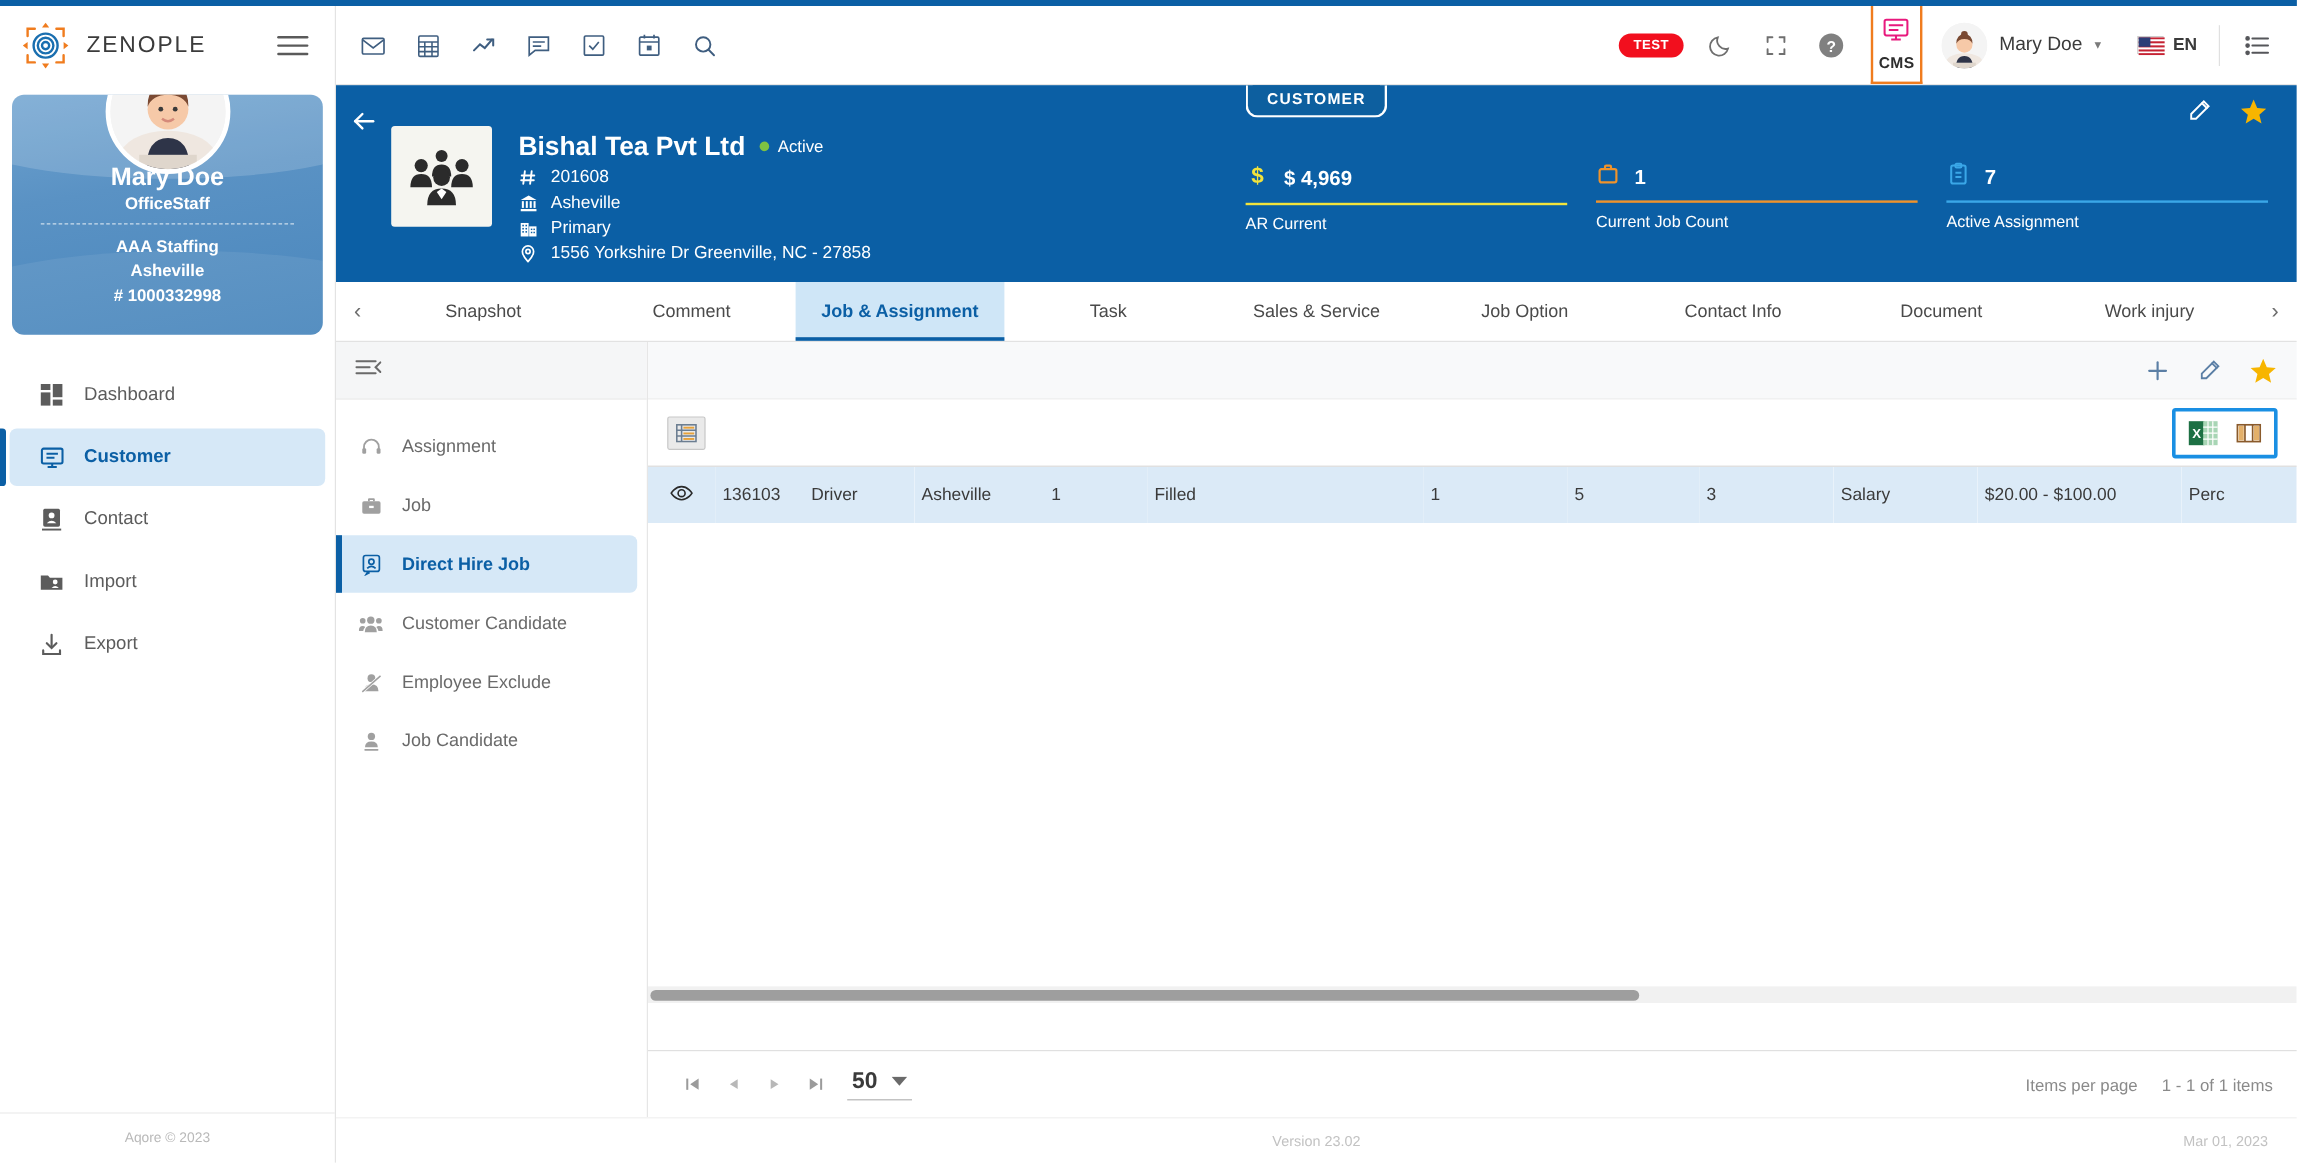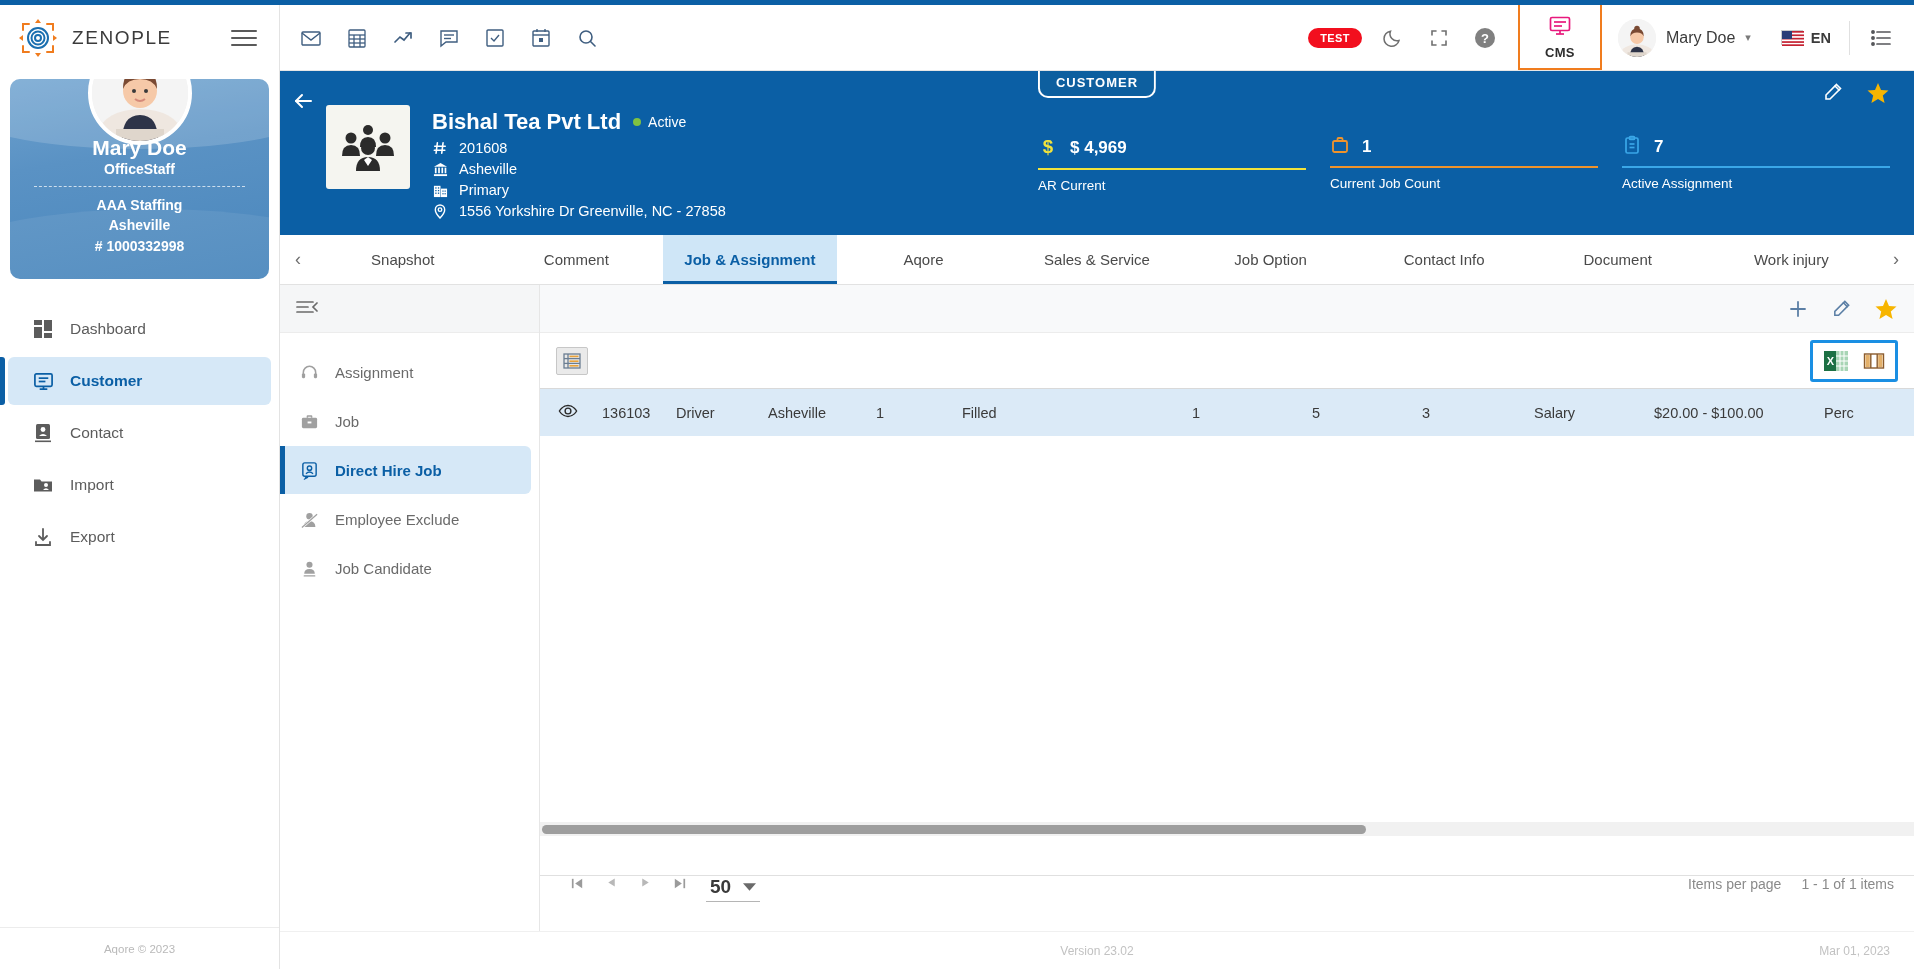--- a/index.html
+++ b/index.html
@@ -115,21 +115,21 @@
   .tb-icons { display: flex; align-items: center; gap: 20px; }
   .tb-ic { width: 26px; height: 26px; display:flex; align-items:center; justify-content:center; cursor:pointer; }
   .tb-spacer { flex: 1; }
   .tb-right { display: flex; align-items: center; height: 100%; }
   .badge-test {
     background: #f20f1e; color: #fff; font-size: 11px; font-weight: 700;
     border-radius: 12px; padding: 4px 12px; letter-spacing: .4px; margin-right: 18px;
   }
   .tb-right .tb-ic { margin-right: 20px; }
   .cms-btn {
-    width: 84px; height: 100%;
+    width: 43px; height: 100%;
     border: 2px solid #f07c1e; border-top: none;
     display: flex; flex-direction: column; align-items: center; justify-content: center;
     gap: 3px; cursor: pointer; margin-right: 16px;
   }
   .cms-label { font-size: 13px; font-weight: 700; color: #2e2e2e; letter-spacing: .3px; }
   .user-chip { display: flex; align-items: center; gap: 10px; cursor: pointer; margin-right: 12px; }
   .avatar-sm {
     width: 38px; height: 38px; border-radius: 50%; background: #f2f2f2;
     overflow:hidden; flex: 0 0 38px;
   }
@@ -274,21 +274,21 @@
     height: 14px; background: #f1f1f1;
   }
   .hscroll .thumb {
     height: 9px; margin-top: 3px; margin-left: 2px;
     width: 60%; background: #9e9e9e; border-radius: 5px;
   }
 
   .pager {
     height: 56px; flex: 0 0 56px; background: #fff;
     border-top: 1px solid #e0e0e0;
-    display: flex; align-items: flex-start; padding: 0 20px; margin-top: 39px;
+    display: flex; align-items: center; padding: 0 20px; margin-top: 39px;
   }
   .pg-btn { width: 34px; display: flex; align-items: center; justify-content: center; color: #9b9b9b; cursor: pointer; }
   .pg-size {
     margin-left: 10px; display: flex; align-items: center; gap: 12px;
     border-bottom: 1px solid #b5b5b5; padding: 0 4px 3px 4px; cursor: pointer;
   }
   .pg-size-val { font-size: 19px; color: #3a3a3a; font-weight: 600; }
   .pg-right { margin-left: auto; display: flex; align-items: center; gap: 20px; font-size: 14px; color: #8a8a8a; }
 
   
@@ -717,21 +717,21 @@
         <div class="tab">
             <span>Snapshot</span>
           </div>
         <div class="tab">
             <span>Comment</span>
           </div>
         <div class="tab active">
             <span>Job &amp; Assignment</span>
           </div>
         <div class="tab">
-            <span>Aqore</span>
+            <span>Task</span>
           </div>
         <div class="tab">
             <span>Sales &amp; Service</span>
           </div>
         <div class="tab">
             <span>Job Option</span>
           </div>
         <div class="tab">
             <span>Contact Info</span>
           </div>
@@ -782,20 +782,33 @@
           <div class="sub-item active">
             <span class="si">
               <svg width="19" height="19" viewBox="0 0 20 20" fill="none" stroke="#0b5fa5" stroke-width="1.5">
                 <rect x="3" y="2" width="14" height="14" rx="2"></rect>
                 <circle cx="10" cy="7.5" r="2.3"></circle>
                 <path d="M6.3 13.4 q3.7 -3.6 7.4 0"></path>
                 <path d="M7 16 l-1.5 2.5 L8.5 17"></path>
               </svg>
             </span>
             <span>Direct Hire Job</span>
+          </div>
+          <div class="sub-item">
+            <span class="si">
+              <svg width="20" height="19" viewBox="0 0 22 20" fill="#a0a0a0">
+                <circle cx="11" cy="7" r="3.4"></circle>
+                  <path d="M5.5 18 q0 -6 5.5 -6 q5.5 0 5.5 6 z"></path>
+                <circle cx="3.6" cy="7.6" r="2.6"></circle>
+                  <path d="M0 17 q0 -4.6 3.6 -4.6 q1.4 0 2.3 .8 q-1.6 1.6 -1.9 3.8 z"></path>
+                <circle cx="18.4" cy="7.6" r="2.6"></circle>
+                  <path d="M22 17 q0 -4.6 -3.6 -4.6 q-1.4 0 -2.3 .8 q1.6 1.6 1.9 3.8 z"></path>
+              </svg>
+            </span>
+            <span>Customer Candidate</span>
           </div>
           <div class="sub-item">
             <span class="si">
               <svg width="19" height="19" viewBox="0 0 20 20">
                 <circle cx="10" cy="6.5" r="3.4" fill="#a0a0a0"></circle>
                 <path d="M3.8 18 q0 -6.2 6.2 -6.2 q6.2 0 6.2 6.2 z" fill="#a0a0a0"></path>
                 <line x1="2" y1="18.5" x2="18" y2="4.5" stroke="#ffffff" stroke-width="2.6"></line>
                 <line x1="2" y1="18.5" x2="18" y2="4.5" stroke="#a0a0a0" stroke-width="1.3"></line>
               </svg>
             </span>

